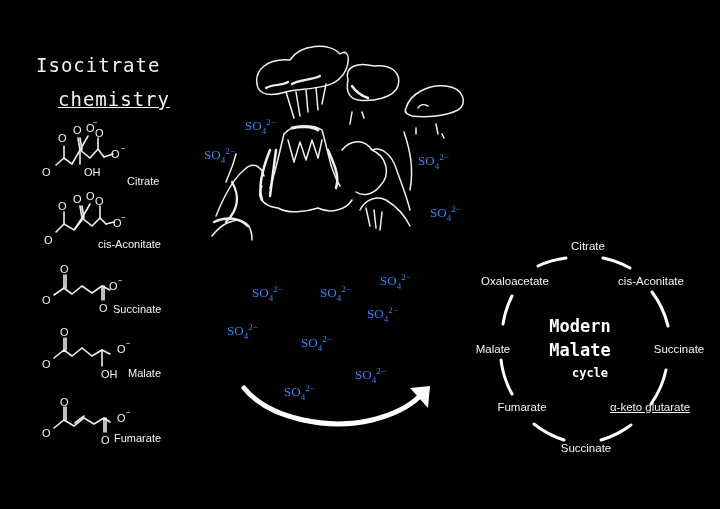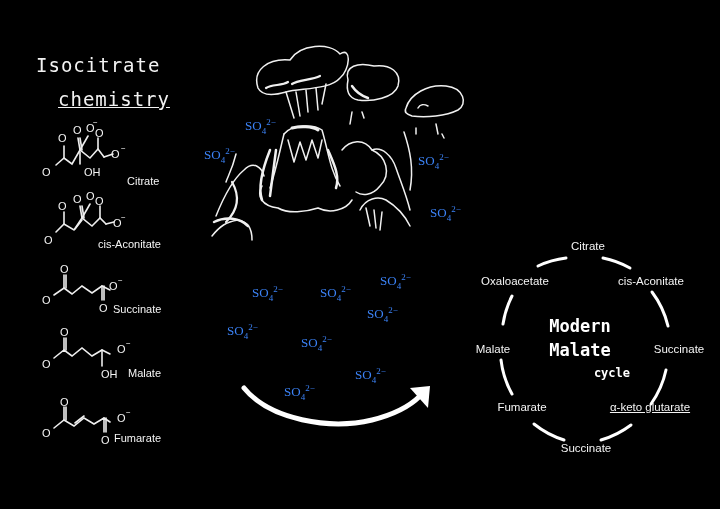--- a/index.html
+++ b/index.html
@@ -171,21 +171,21 @@
   <path d="M652 292 A92 92 0 0 1 668 326"></path>
   <path d="M666 370 A92 92 0 0 1 651 404"></path>
   <path d="M631 425 A92 92 0 0 1 601 440"></path>
   <path d="M564 440 A92 92 0 0 1 534 424"></path>
   <path d="M512 394 A92 92 0 0 1 501 360"></path>
   <path d="M503 324 A92 92 0 0 1 512 296"></path>
 </svg>
 
 <div class="abs krebs-title" style="left:530px;top:316px;width:100px;font-size:17px;">Modern</div>
 <div class="abs krebs-title" style="left:530px;top:340px;width:100px;font-size:17px;">Malate</div>
-<div class="abs krebs-title" style="left:550px;top:366px;width:80px;font-size:12px;text-align:right;">cycle</div>
+<div class="abs krebs-title" style="left:550px;top:366px;width:80px;font-size:12px;">cycle</div>
 
 <div class="abs cycle-lbl" style="left:588px;top:240px;">Citrate</div>
 <div class="abs cycle-lbl" style="left:651px;top:275px;">cis-Aconitate</div>
 <div class="abs cycle-lbl" style="left:679px;top:343px;">Succinate</div>
 <div class="abs cycle-lbl" style="left:650px;top:401px;text-decoration:underline;">α-keto glutarate</div>
 <div class="abs cycle-lbl" style="left:586px;top:442px;">Succinate</div>
 <div class="abs cycle-lbl" style="left:522px;top:401px;">Fumarate</div>
 <div class="abs cycle-lbl" style="left:493px;top:343px;">Malate</div>
 <div class="abs cycle-lbl" style="left:515px;top:275px;">Oxaloacetate</div>
 

